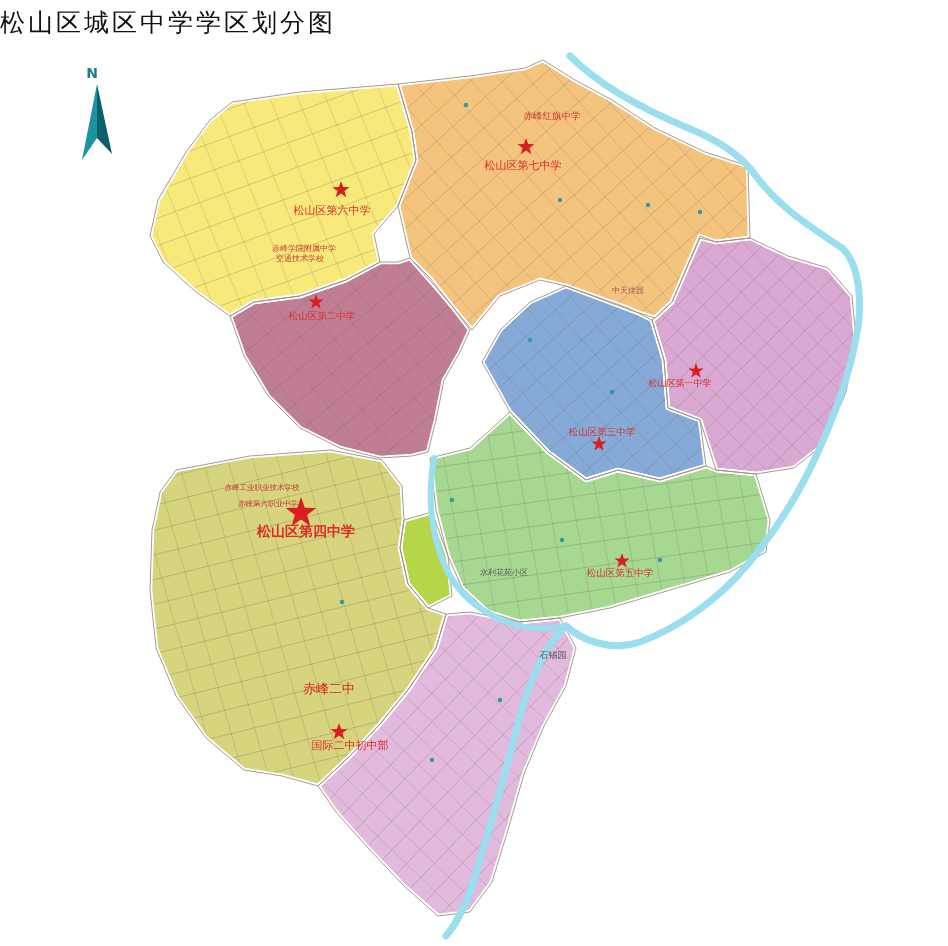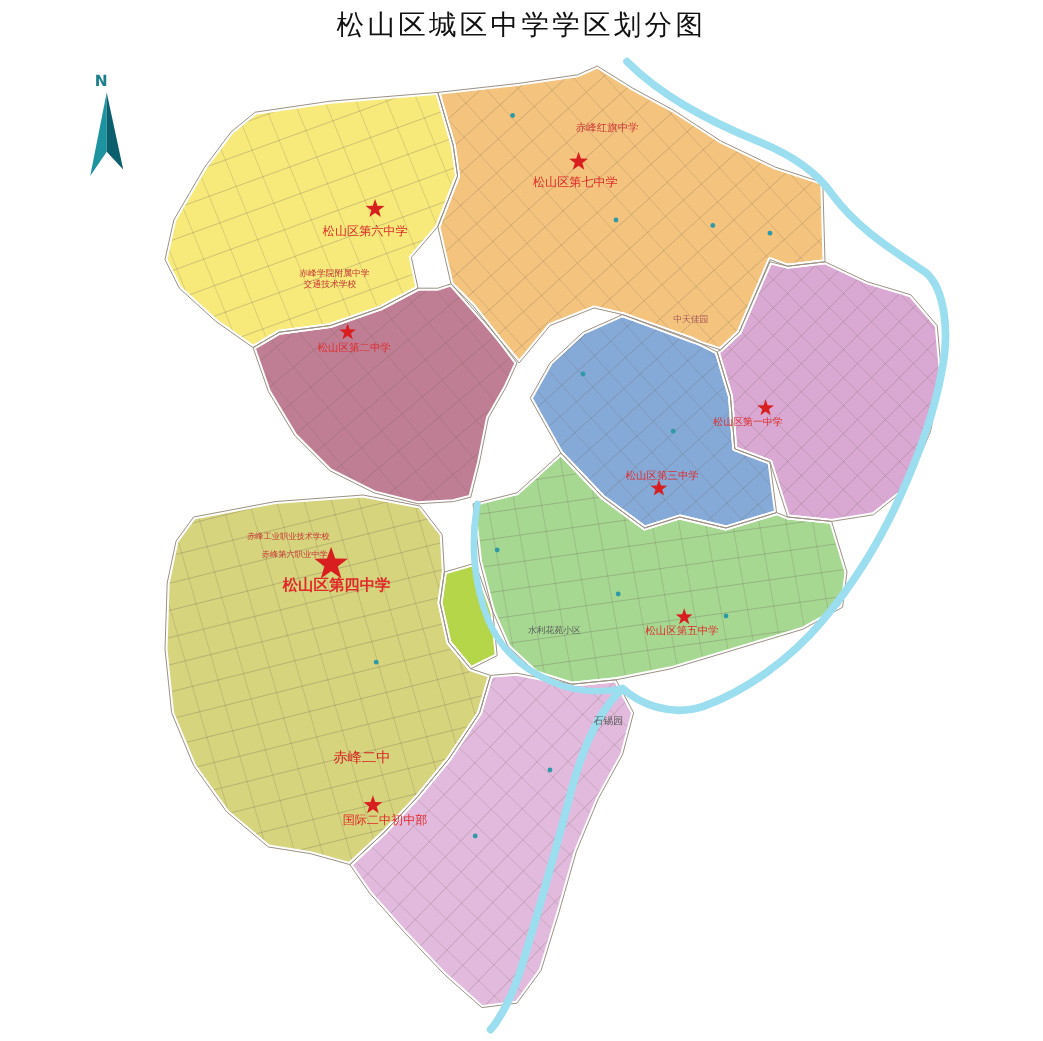--- a/index.html
+++ b/index.html
@@ -1,17 +1,17 @@
 <!DOCTYPE html>
 <html><head>
 <meta charset="utf-8">
 <style>
   html,body{margin:0;padding:0;background:#ffffff;width:948px;height:946px;overflow:hidden;}
   #stage{position:relative;width:948px;height:946px;font-family:"Liberation Sans",sans-serif;}
-  #map-title{position:absolute;top:6px;left:0;width:100%;text-align:center;
+  #map-title{position:absolute;top:6px;left:0;width:100%;
     font-family:"Liberation Serif",serif;font-size:25px;color:#111;letter-spacing:3px;}
   svg{position:absolute;top:0;left:0;}
   svg text{font-family:"DejaVu Sans","Liberation Sans",sans-serif;}
   .school-label{text-anchor:middle;}
   .landmark-label{text-anchor:middle;}
 </style>
 </head>
 <body>
 
 <div id="stage">

